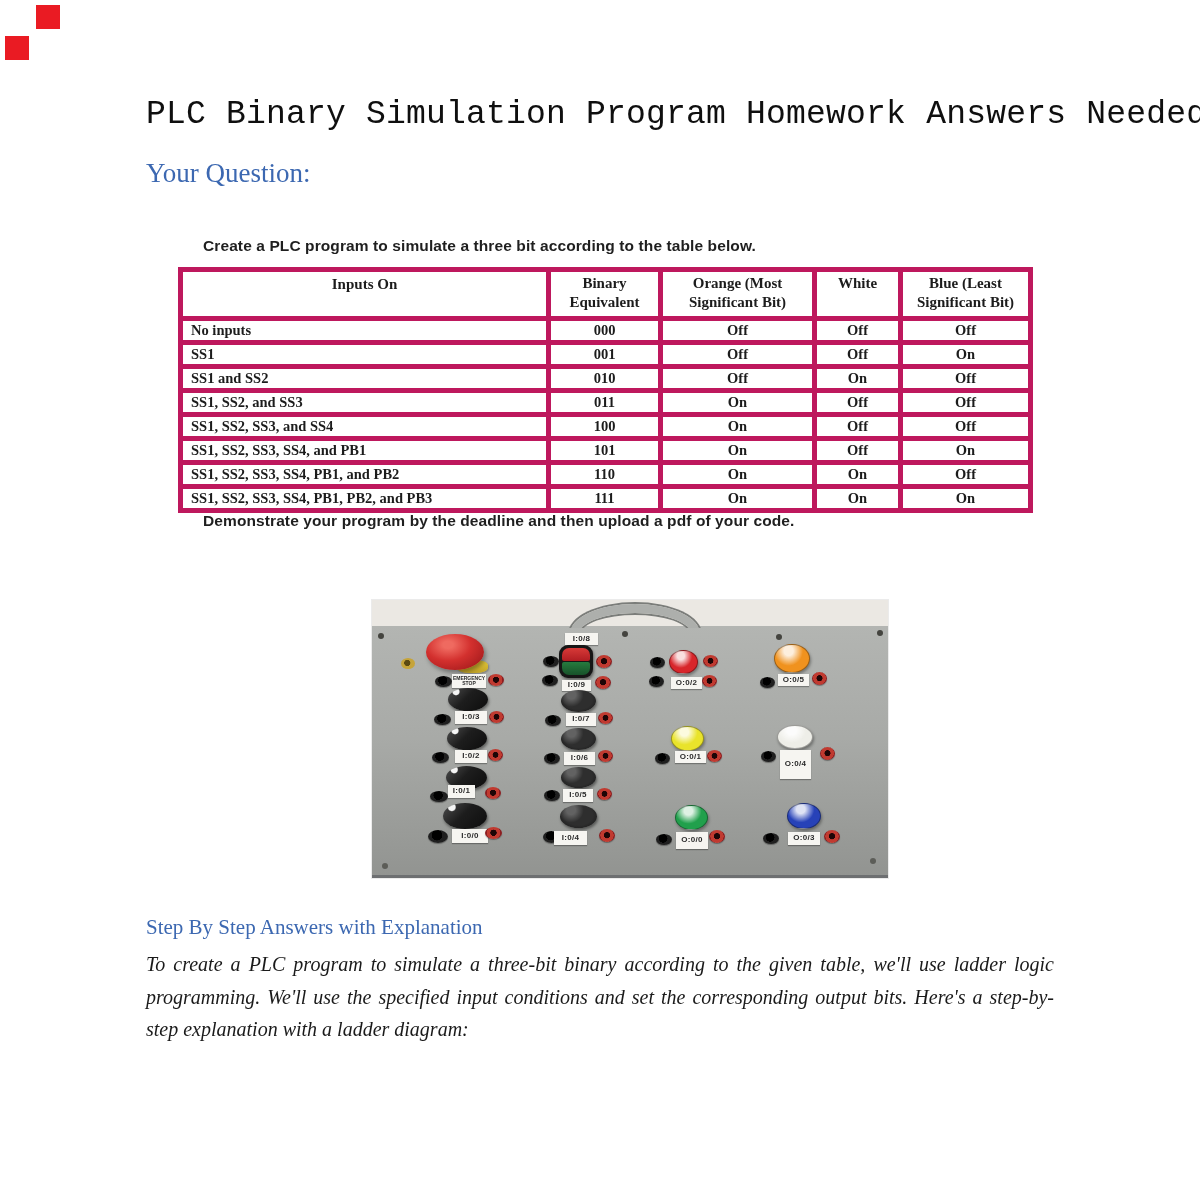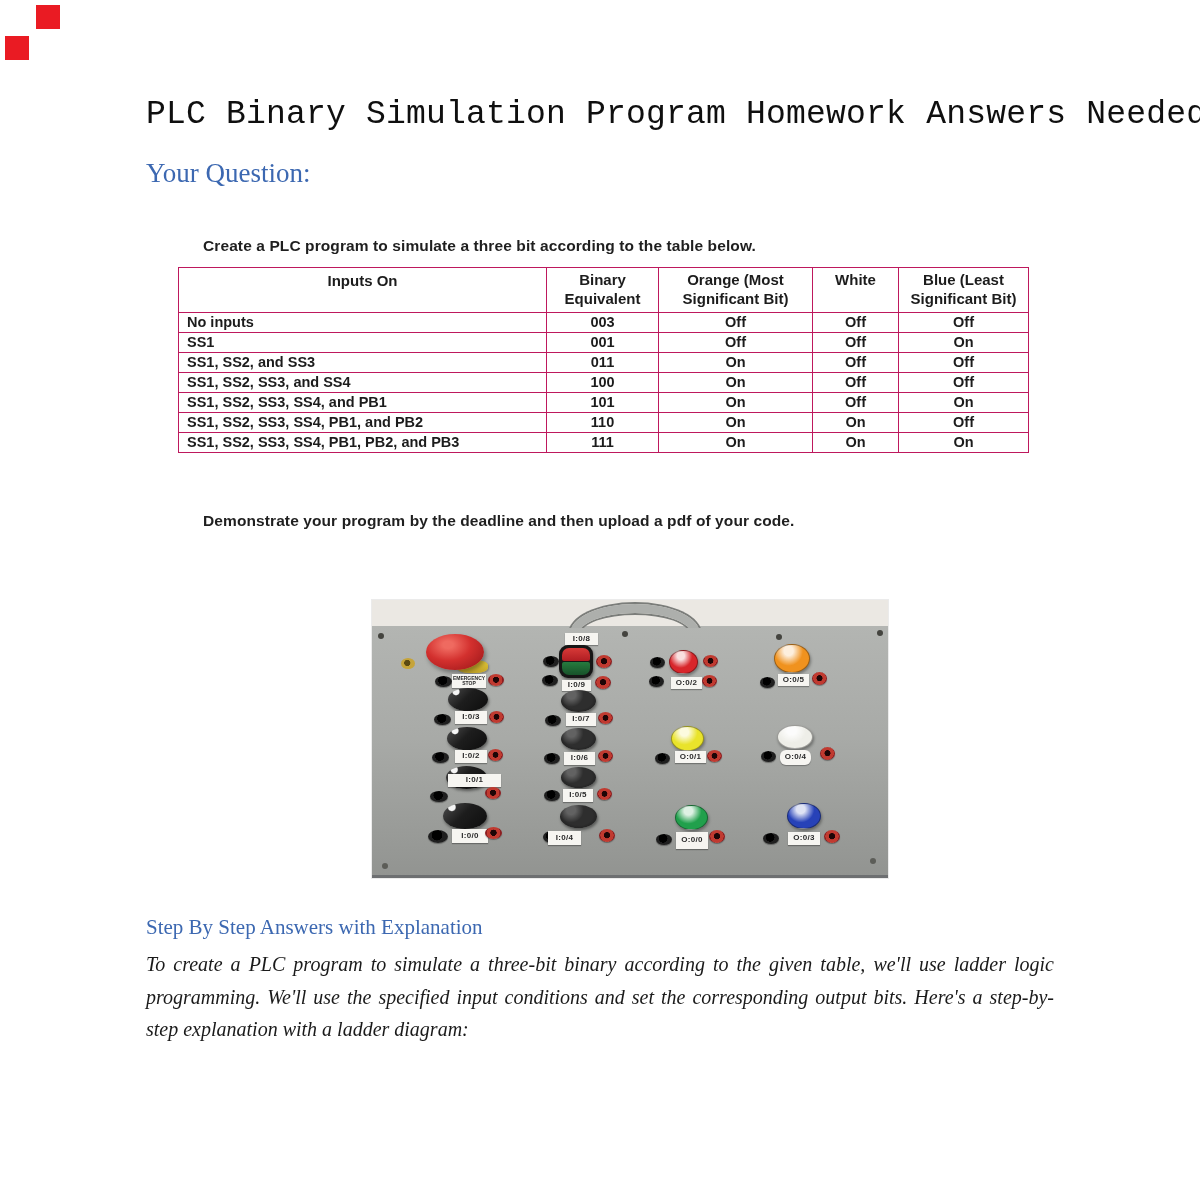--- a/index.html
+++ b/index.html
@@ -28,21 +28,21 @@
 
   
   .red-mark{background:var(--mark,#ea1b23);width:24px;height:24px;}
 
   
   table.qtable{
     border-collapse:collapse;table-layout:fixed;width:850px;
     font-family:"Liberation Sans", sans-serif;color:#1c1c1c;
   }
   table.qtable th,table.qtable td{
-    border:1px solid #be185d;overflow:hidden;white-space:nowrap;
+    border:5px solid #be185d;overflow:hidden;white-space:nowrap;font-family:Liberation Serif, serif;
   }
   table.qtable th{
     font-size:15px;font-weight:700;text-align:center;vertical-align:top;
     padding:2px 4px 4px 4px;line-height:19px;white-space:normal;
   }
   table.qtable th.h-inputs{vertical-align:top;padding-top:3px;}
   table.qtable td{
     font-size:14.5px;font-weight:600;height:19px;text-align:center;padding:0 4px;line-height:19px;
   }
   table.qtable td.c-left{text-align:left;padding-left:8px;}
@@ -145,31 +145,38 @@
       <th class="h-inputs">Inputs On</th>
       <th>Binary Equivalent</th>
       <th>Orange (Most Significant Bit)</th>
       <th>White</th>
       <th>Blue (Least Significant Bit)</th>
     </tr>
   </thead>
   <tbody>
       <tr>
         <td class="c-left">No inputs</td>
-        <td>003</td>
+        <td>000</td>
         <td>Off</td>
         <td>Off</td>
         <td>Off</td>
       </tr>
       <tr>
         <td class="c-left">SS1</td>
         <td>001</td>
         <td>Off</td>
         <td>Off</td>
         <td>On</td>
+      </tr>
+      <tr>
+        <td class="c-left">SS1 and SS2</td>
+        <td>010</td>
+        <td>Off</td>
+        <td>On</td>
+        <td>Off</td>
       </tr>
       <tr>
         <td class="c-left">SS1, SS2, and SS3</td>
         <td>011</td>
         <td>On</td>
         <td>Off</td>
         <td>Off</td>
       </tr>
       <tr>
         <td class="c-left">SS1, SS2, SS3, and SS4</td>
@@ -229,21 +236,21 @@
   <div class="abs plabel" style="left:83px;top:111px;width:32px;height:13px;">I:0/3</div>
   <div class="abs jack-r" style="left:117px;top:111px;width:15px;height:12px;"></div>
 
   <div class="abs knob" style="left:75px;top:127px;width:40px;height:23px;"></div>
   <div class="abs jack-b" style="left:60px;top:152px;width:17px;height:11px;"></div>
   <div class="abs plabel" style="left:83px;top:150px;width:32px;height:13px;">I:0/2</div>
   <div class="abs jack-r" style="left:116px;top:149px;width:15px;height:12px;"></div>
 
   <div class="abs knob" style="left:74px;top:166px;width:41px;height:23px;"></div>
   <div class="abs jack-b" style="left:58px;top:191px;width:18px;height:11px;"></div>
-  <div class="abs plabel" style="left:76px;top:174px;width:53px;height:13px;">I:0/1</div>
+  <div class="abs plabel" style="left:76px;top:185px;width:27px;height:13px;">I:0/1</div>
   <div class="abs jack-r" style="left:113px;top:187px;width:16px;height:12px;"></div>
 
   <div class="abs knob" style="left:71px;top:203px;width:44px;height:26px;"></div>
   <div class="abs jack-b" style="left:56px;top:230px;width:20px;height:13px;"></div>
   <div class="abs plabel" style="left:80px;top:229px;width:36px;height:14px;">I:0/0</div>
   <div class="abs jack-r" style="left:113px;top:227px;width:17px;height:12px;"></div>
 
   <div class="abs plabel" style="left:193px;top:33px;width:33px;height:12px;">I:0/8</div>
   <div class="abs dual-housing" style="left:187px;top:45px;width:34px;height:33px;">
     <div class="abs dual-red"></div>
@@ -265,21 +272,21 @@
   <div class="abs plabel" style="left:192px;top:152px;width:31px;height:13px;">I:0/6</div>
   <div class="abs jack-r" style="left:226px;top:150px;width:15px;height:12px;"></div>
 
   <div class="abs pushbtn" style="left:189px;top:167px;width:35px;height:21px;"></div>
   <div class="abs jack-b" style="left:172px;top:190px;width:16px;height:11px;"></div>
   <div class="abs plabel" style="left:191px;top:189px;width:30px;height:13px;">I:0/5</div>
   <div class="abs jack-r" style="left:225px;top:188px;width:15px;height:12px;"></div>
 
   <div class="abs pushbtn" style="left:188px;top:205px;width:37px;height:23px;"></div>
   <div class="abs jack-b" style="left:171px;top:231px;width:17px;height:12px;"></div>
-  <div class="abs plabel" style="left:176px;top:231px;width:33px;height:14px;">I:0/4</div>
+  <div class="abs plabel" style="left:182px;top:231px;width:33px;height:14px;">I:0/4</div>
   <div class="abs jack-r" style="left:227px;top:229px;width:16px;height:13px;"></div>
 
   <div class="abs pilot" style="left: 297px; top: 50px; width: 29px; height: 24px; --c: #d8262b;"></div>
   <div class="abs jack-b" style="left:278px;top:57px;width:15px;height:11px;"></div>
   <div class="abs jack-b" style="left:277px;top:76px;width:15px;height:11px;"></div>
   <div class="abs jack-r" style="left:331px;top:55px;width:15px;height:12px;"></div>
   <div class="abs jack-r" style="left:330px;top:75px;width:15px;height:12px;"></div>
   <div class="abs plabel" style="left:299px;top:77px;width:31px;height:12px;">O:0/2</div>
 
   <div class="abs pilot" style="left: 299px; top: 126px; width: 33px; height: 25px; --c: #e9e32b;"></div>
@@ -292,21 +299,21 @@
   <div class="abs plabel" style="left:304px;top:232px;width:32px;height:17px;">O:0/0</div>
   <div class="abs jack-r" style="left:337px;top:230px;width:16px;height:13px;"></div>
 
   <div class="abs pilot" style="left: 402px; top: 44px; width: 36px; height: 29px; --c: #f0921e;"></div>
   <div class="abs jack-b" style="left:388px;top:77px;width:15px;height:11px;"></div>
   <div class="abs plabel" style="left:406px;top:74px;width:31px;height:12px;">O:0/5</div>
   <div class="abs jack-r" style="left:440px;top:72px;width:15px;height:13px;"></div>
 
   <div class="abs pilot" style="left: 405px; top: 125px; width: 36px; height: 24px; --c: #eeeee8;"></div>
   <div class="abs jack-b" style="left:389px;top:151px;width:15px;height:11px;"></div>
-  <div class="abs plabel" style="left:408px;top:150px;width:31px;height:15px;border-radius:6px;">O:0/4</div>
+  <div class="abs plabel" style="left:408px;top:150px;width:31px;height:29px;">O:0/4</div>
   <div class="abs jack-r" style="left:448px;top:147px;width:15px;height:13px;"></div>
 
   <div class="abs pilot" style="left: 415px; top: 203px; width: 34px; height: 26px; --c: #2742b8;"></div>
   <div class="abs jack-b" style="left:391px;top:233px;width:16px;height:11px;"></div>
   <div class="abs plabel" style="left:416px;top:232px;width:32px;height:13px;">O:0/3</div>
   <div class="abs jack-r" style="left:452px;top:230px;width:16px;height:13px;"></div>
 </div>
 
 <div class="abs blue-heading" style="left:146px;top:915px;font-size:21px;">Step By Step Answers with Explanation</div>
 <div class="abs answer-par" style="left:146px;top:948px;width:908px;font-style:italic;">To create a PLC program to simulate a three-bit binary according to the given table, we'll use ladder logic programming. We'll use the specified input conditions and set the corresponding output bits. Here's a step-by-step explanation with a ladder diagram:</div>

